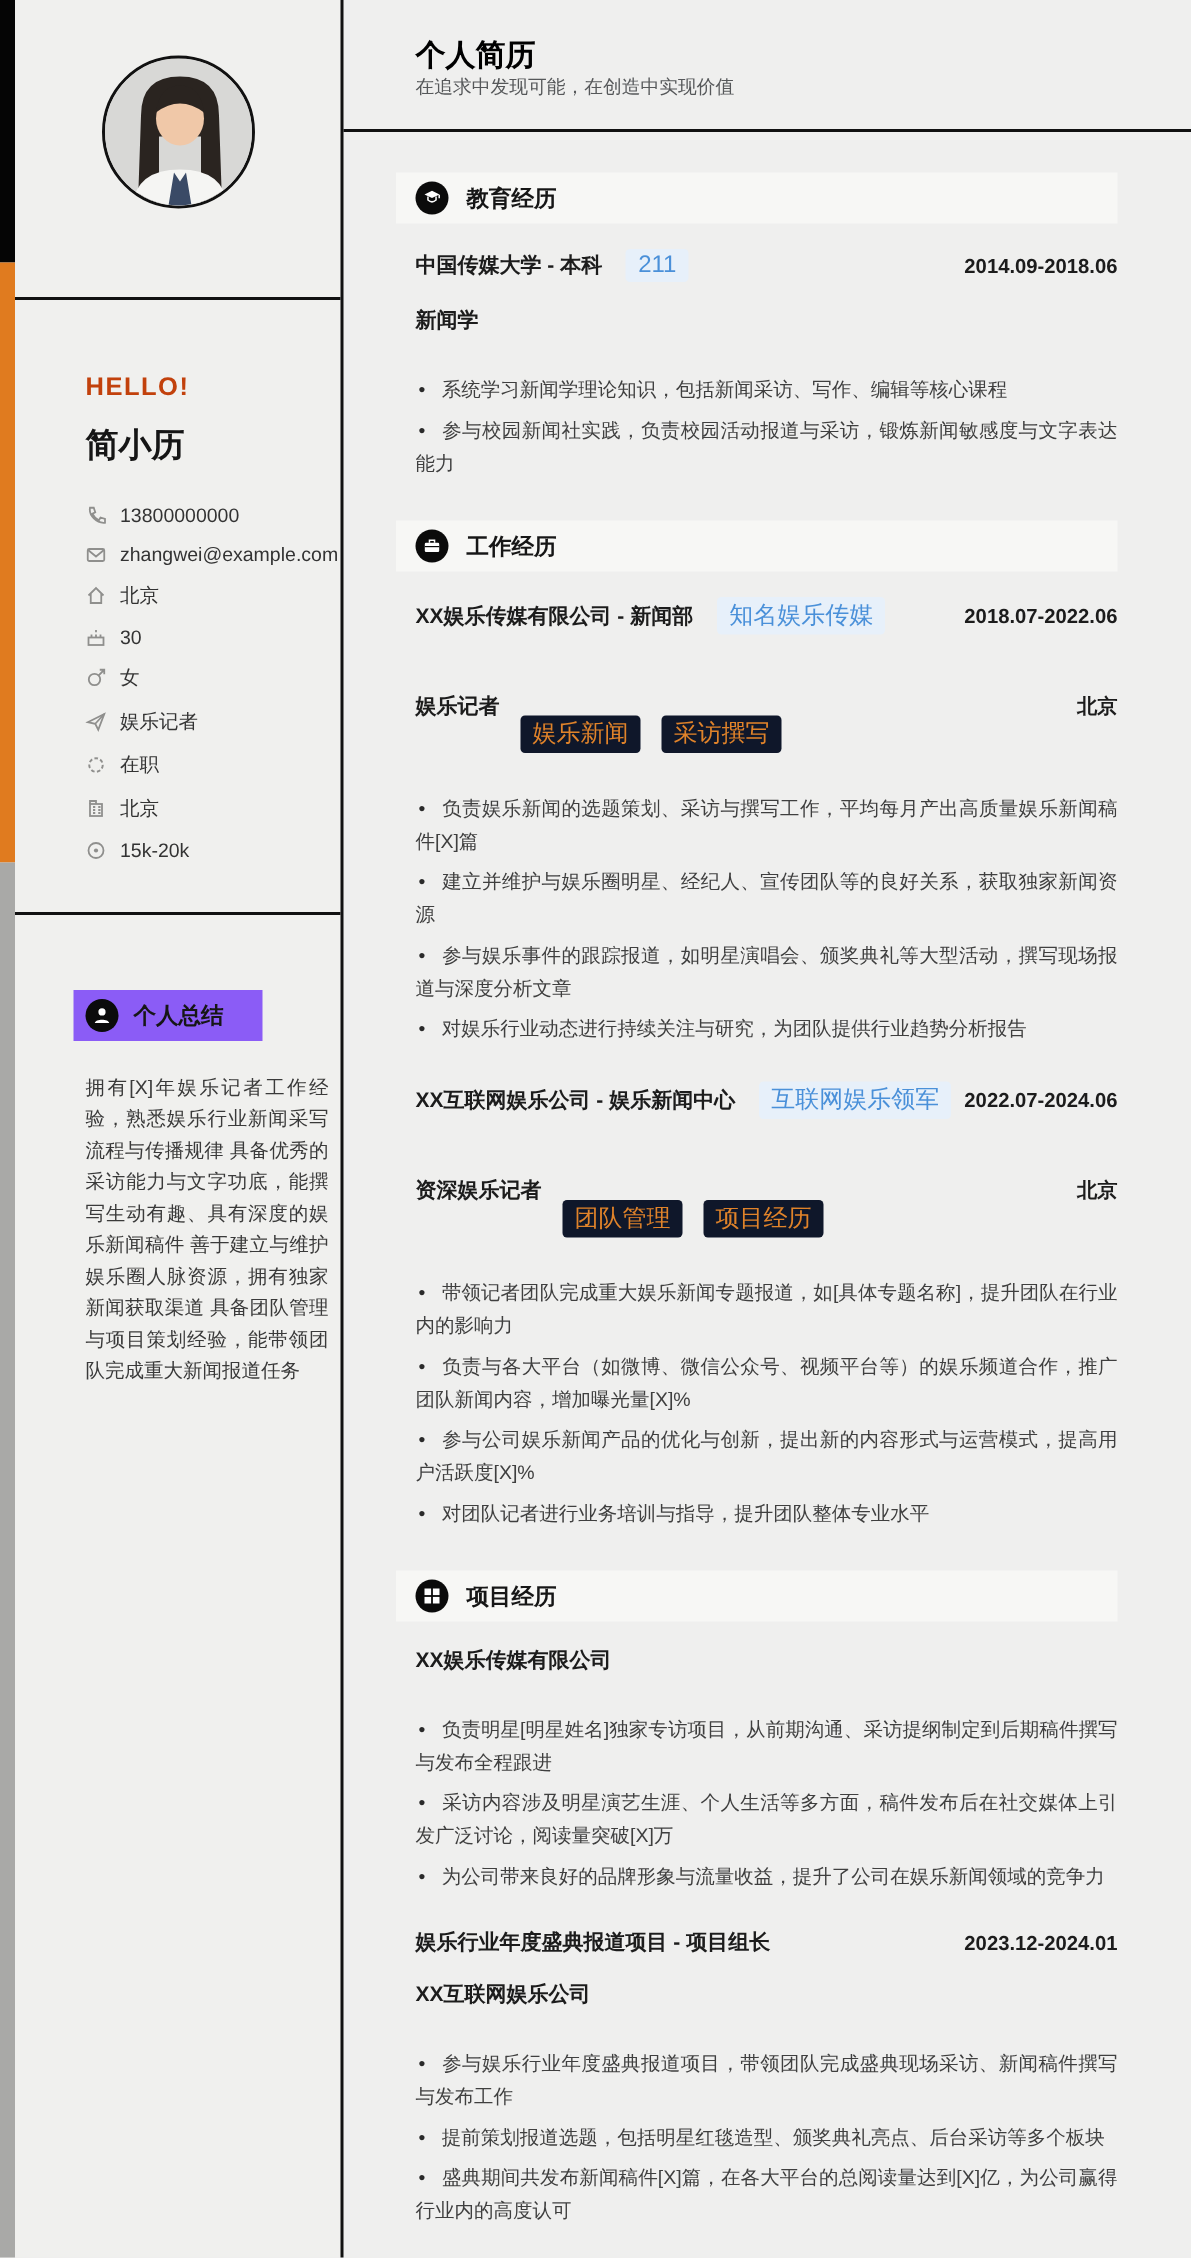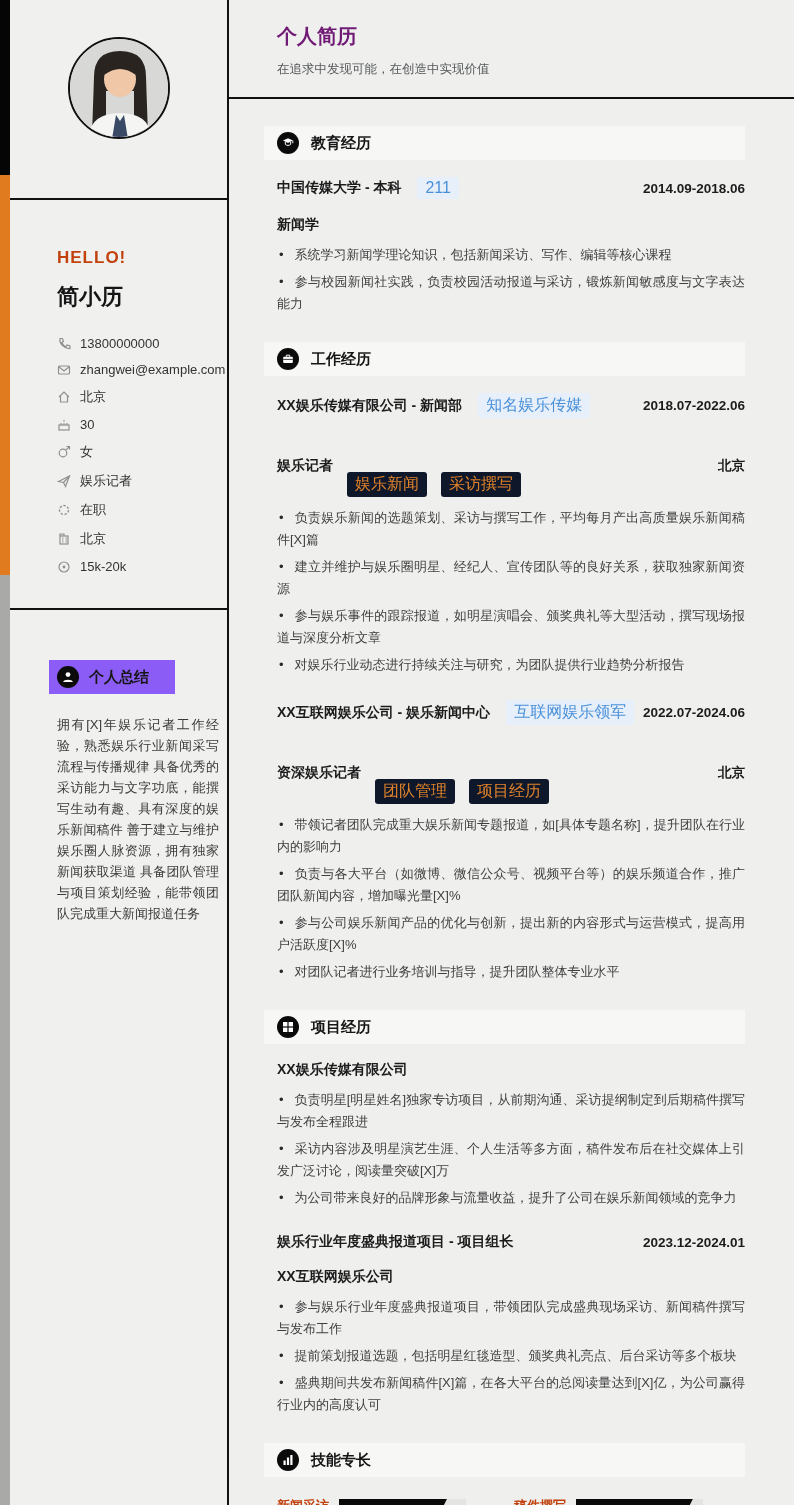--- a/index.html
+++ b/index.html
@@ -35,35 +35,35 @@
   
   .sec-ic { width:22px; height:22px; border-radius:50%; background:#0b0b0b; flex:none;
             display:flex; align-items:center; justify-content:center; }
   .sec-ic svg { width:12px; height:12px; }
   .sec-title { font-size:15px; font-weight:700; color:#161616; }
 
   
   .main { flex:1; padding:0 49px 30px 48px; }
   .m-header { padding-top:23px; padding-bottom:19px; border-bottom:2px solid #111;
               margin-left:-48px; margin-right:-49px; padding-left:48px; padding-right:49px; }
-  .m-title { font-size:20px; font-weight:700; color:#701a75; }
-  .m-sub { margin-top:11px; font-size:12.5px; color:#56585a; }
+  .m-title { font-size:20px; font-weight:700; color:#000000; }
+  .m-sub { font-size:12.5px; color:#56585a; }
 
   .section { margin-top:27px; }
   .strip { display:flex; align-items:center; gap:12px; background:#f7f7f5;
            margin-left:-13px; padding:6px 10px 6px 13px;margin-top:20px; }
 
   .row { display:flex; align-items:center; margin-top:17px; }
   .row-bold { font-size:14px; font-weight:700; color:#1c1c1c; }
   .date { margin-left:auto; font-size:13.5px; font-weight:700; color:#1c1c1c; white-space:nowrap; }
   .loc { margin-left:auto; font-size:13.5px; font-weight:700; color:#1c1c1c; }
   .tag-blue { margin-left:16px; font-size:16px; color:#4a90d9; background:#e7f0fa; padding:2px 8px; border-radius:3px; }
   .tag-orange { margin-left:14px; font-size:16px; color:#e0832a; background:#0f172a; padding:2px 8px; border-radius:3px;margin-top:37px; }
 
-  ul.bullets { list-style:none; margin-top:10px; }
+  ul.bullets { list-style:none; margin-top:26px; }
   ul.bullets li { font-size:13px; line-height:22px; color:#3f3f3f; margin-bottom:5px; text-align:justify; }
   .b { display:inline-block; margin:0 11px 0 2px; color:#2a2a2a; }
 
   
   .skills-grid { display:grid; grid-template-columns:1fr 1fr; column-gap:48px; row-gap:16px; margin-top:20px; width:426px; }
   .skill { display:flex; align-items:center; gap:8px; }
   .skill-label { width:54px; font-size:13px; font-weight:700; color:#c2410c; flex:none; }
   .track { width:127px; height:14px; background:#e4e4e2; flex:none; }
   .fill { height:100%; background:#0a0a0a; clip-path:polygon(0 0,100% 0,calc(100% - 7px) 100%,0 100%); }
 </style>

